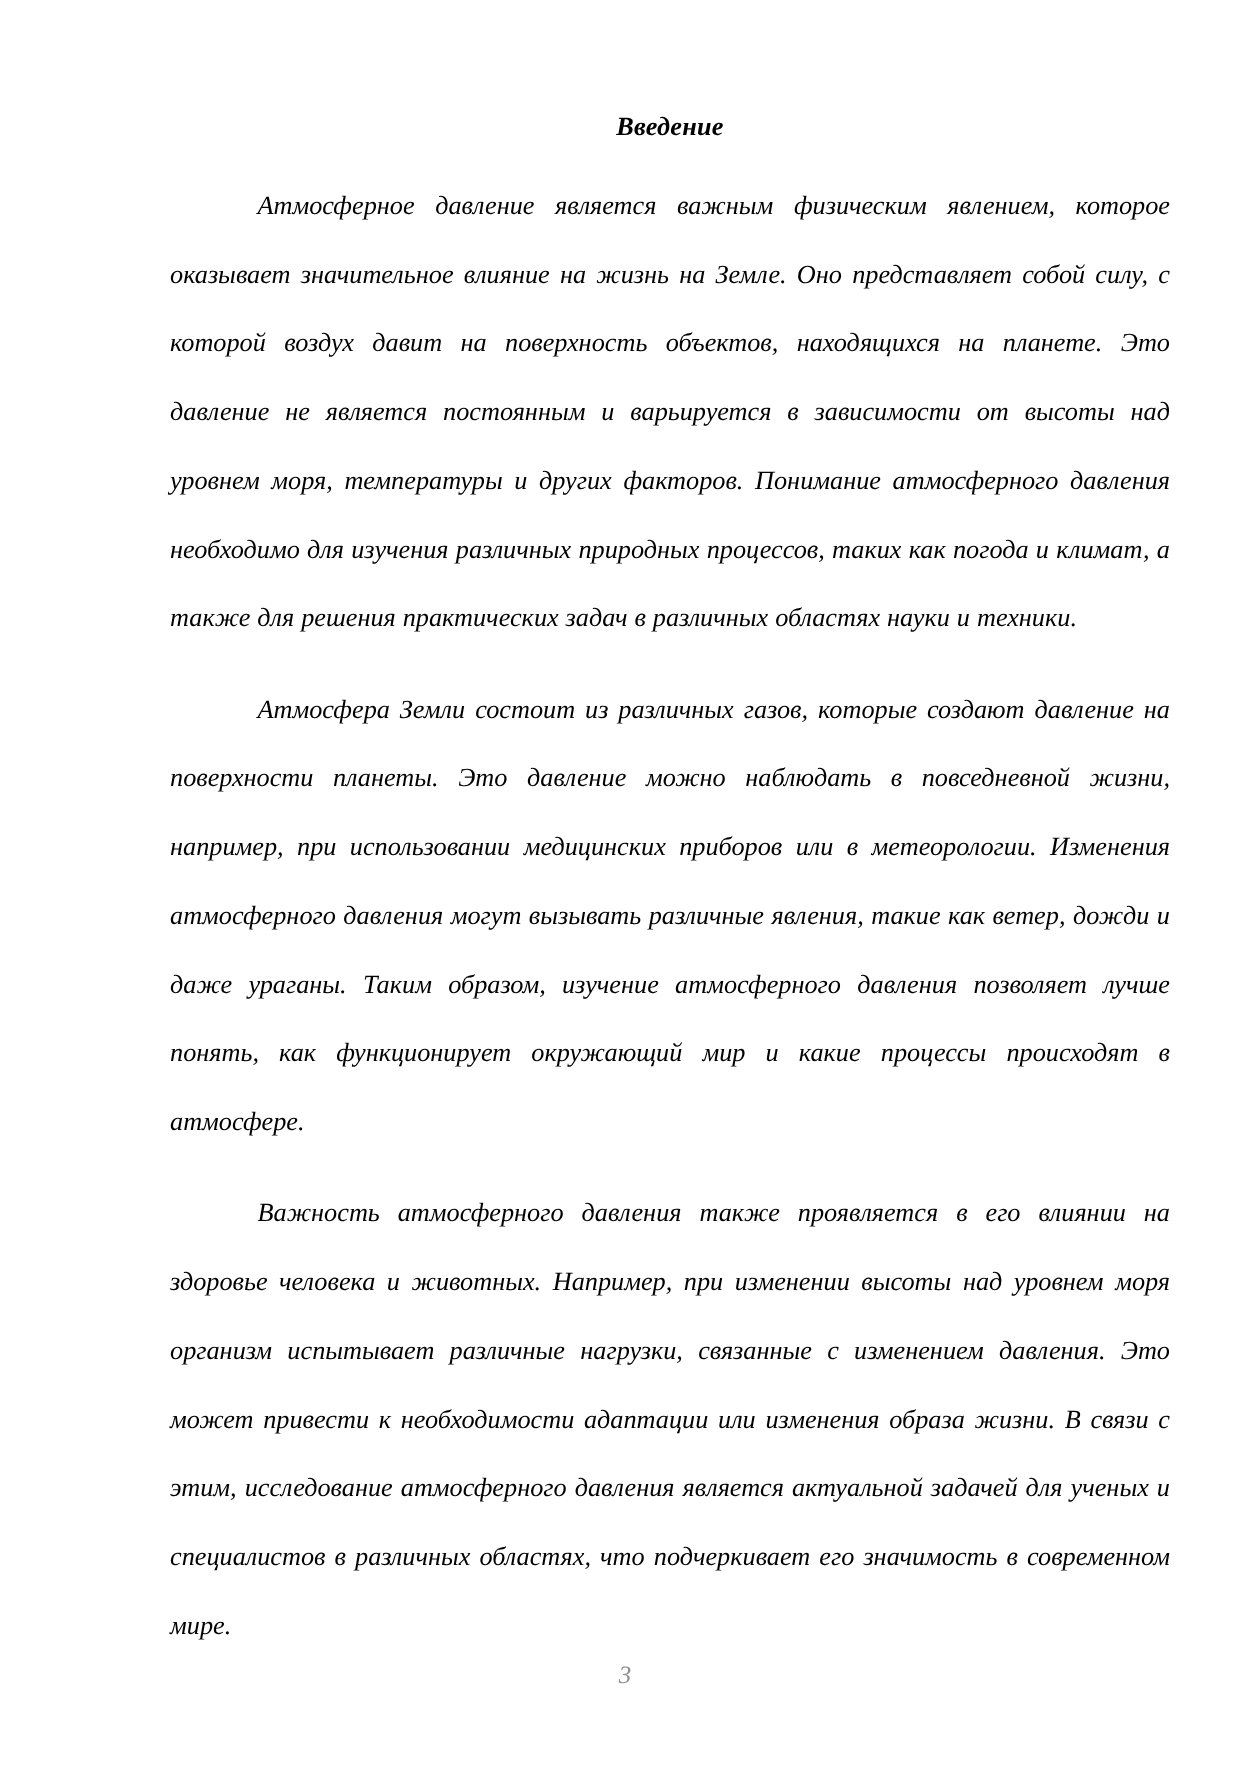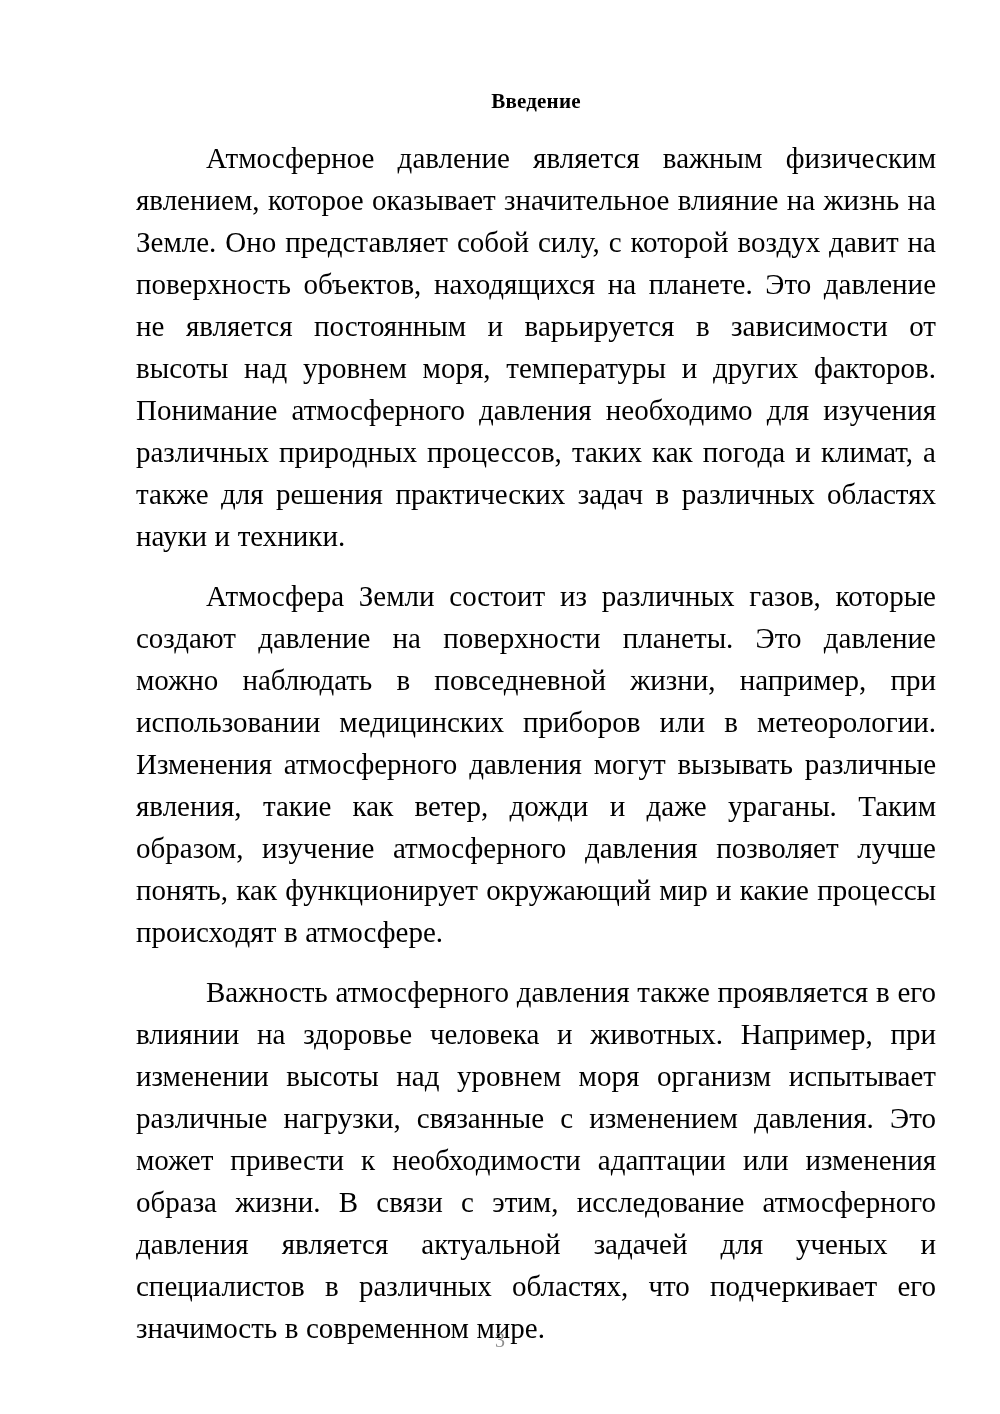--- a/index.html
+++ b/index.html
@@ -11,38 +11,39 @@
     font-family: "Liberation Serif", "DejaVu Serif", serif;
     color: #000000;
   }
   .page {
     position: relative;
     width: 1000px;
     height: 1414px;
     background: #ffffff;
     box-sizing: border-box;
     overflow: hidden;
+    font-style: italic;
   }
   .content {
     position: absolute;
     left: 136px;
     top: 88px;
     width: 800px;
   }
   .doc-title {
     font-size: 21px;
     font-weight: bold;
     text-align: center;
     letter-spacing: 0.2px;
     margin: 0 0 22px 0;
     line-height: 1.3;
   }
   .para {
-    font-size: 29px;
-    line-height: 42px;
+    font-size: 21px;
+    line-height: 55px;
     text-align: justify;
     text-justify: inter-word;
     text-indent: 70px;
     margin: 0 0 18px 0;
     hyphens: none;
     word-spacing: 0.3px;
   }
   .para:last-of-type {
     margin-bottom: 0;
   }

